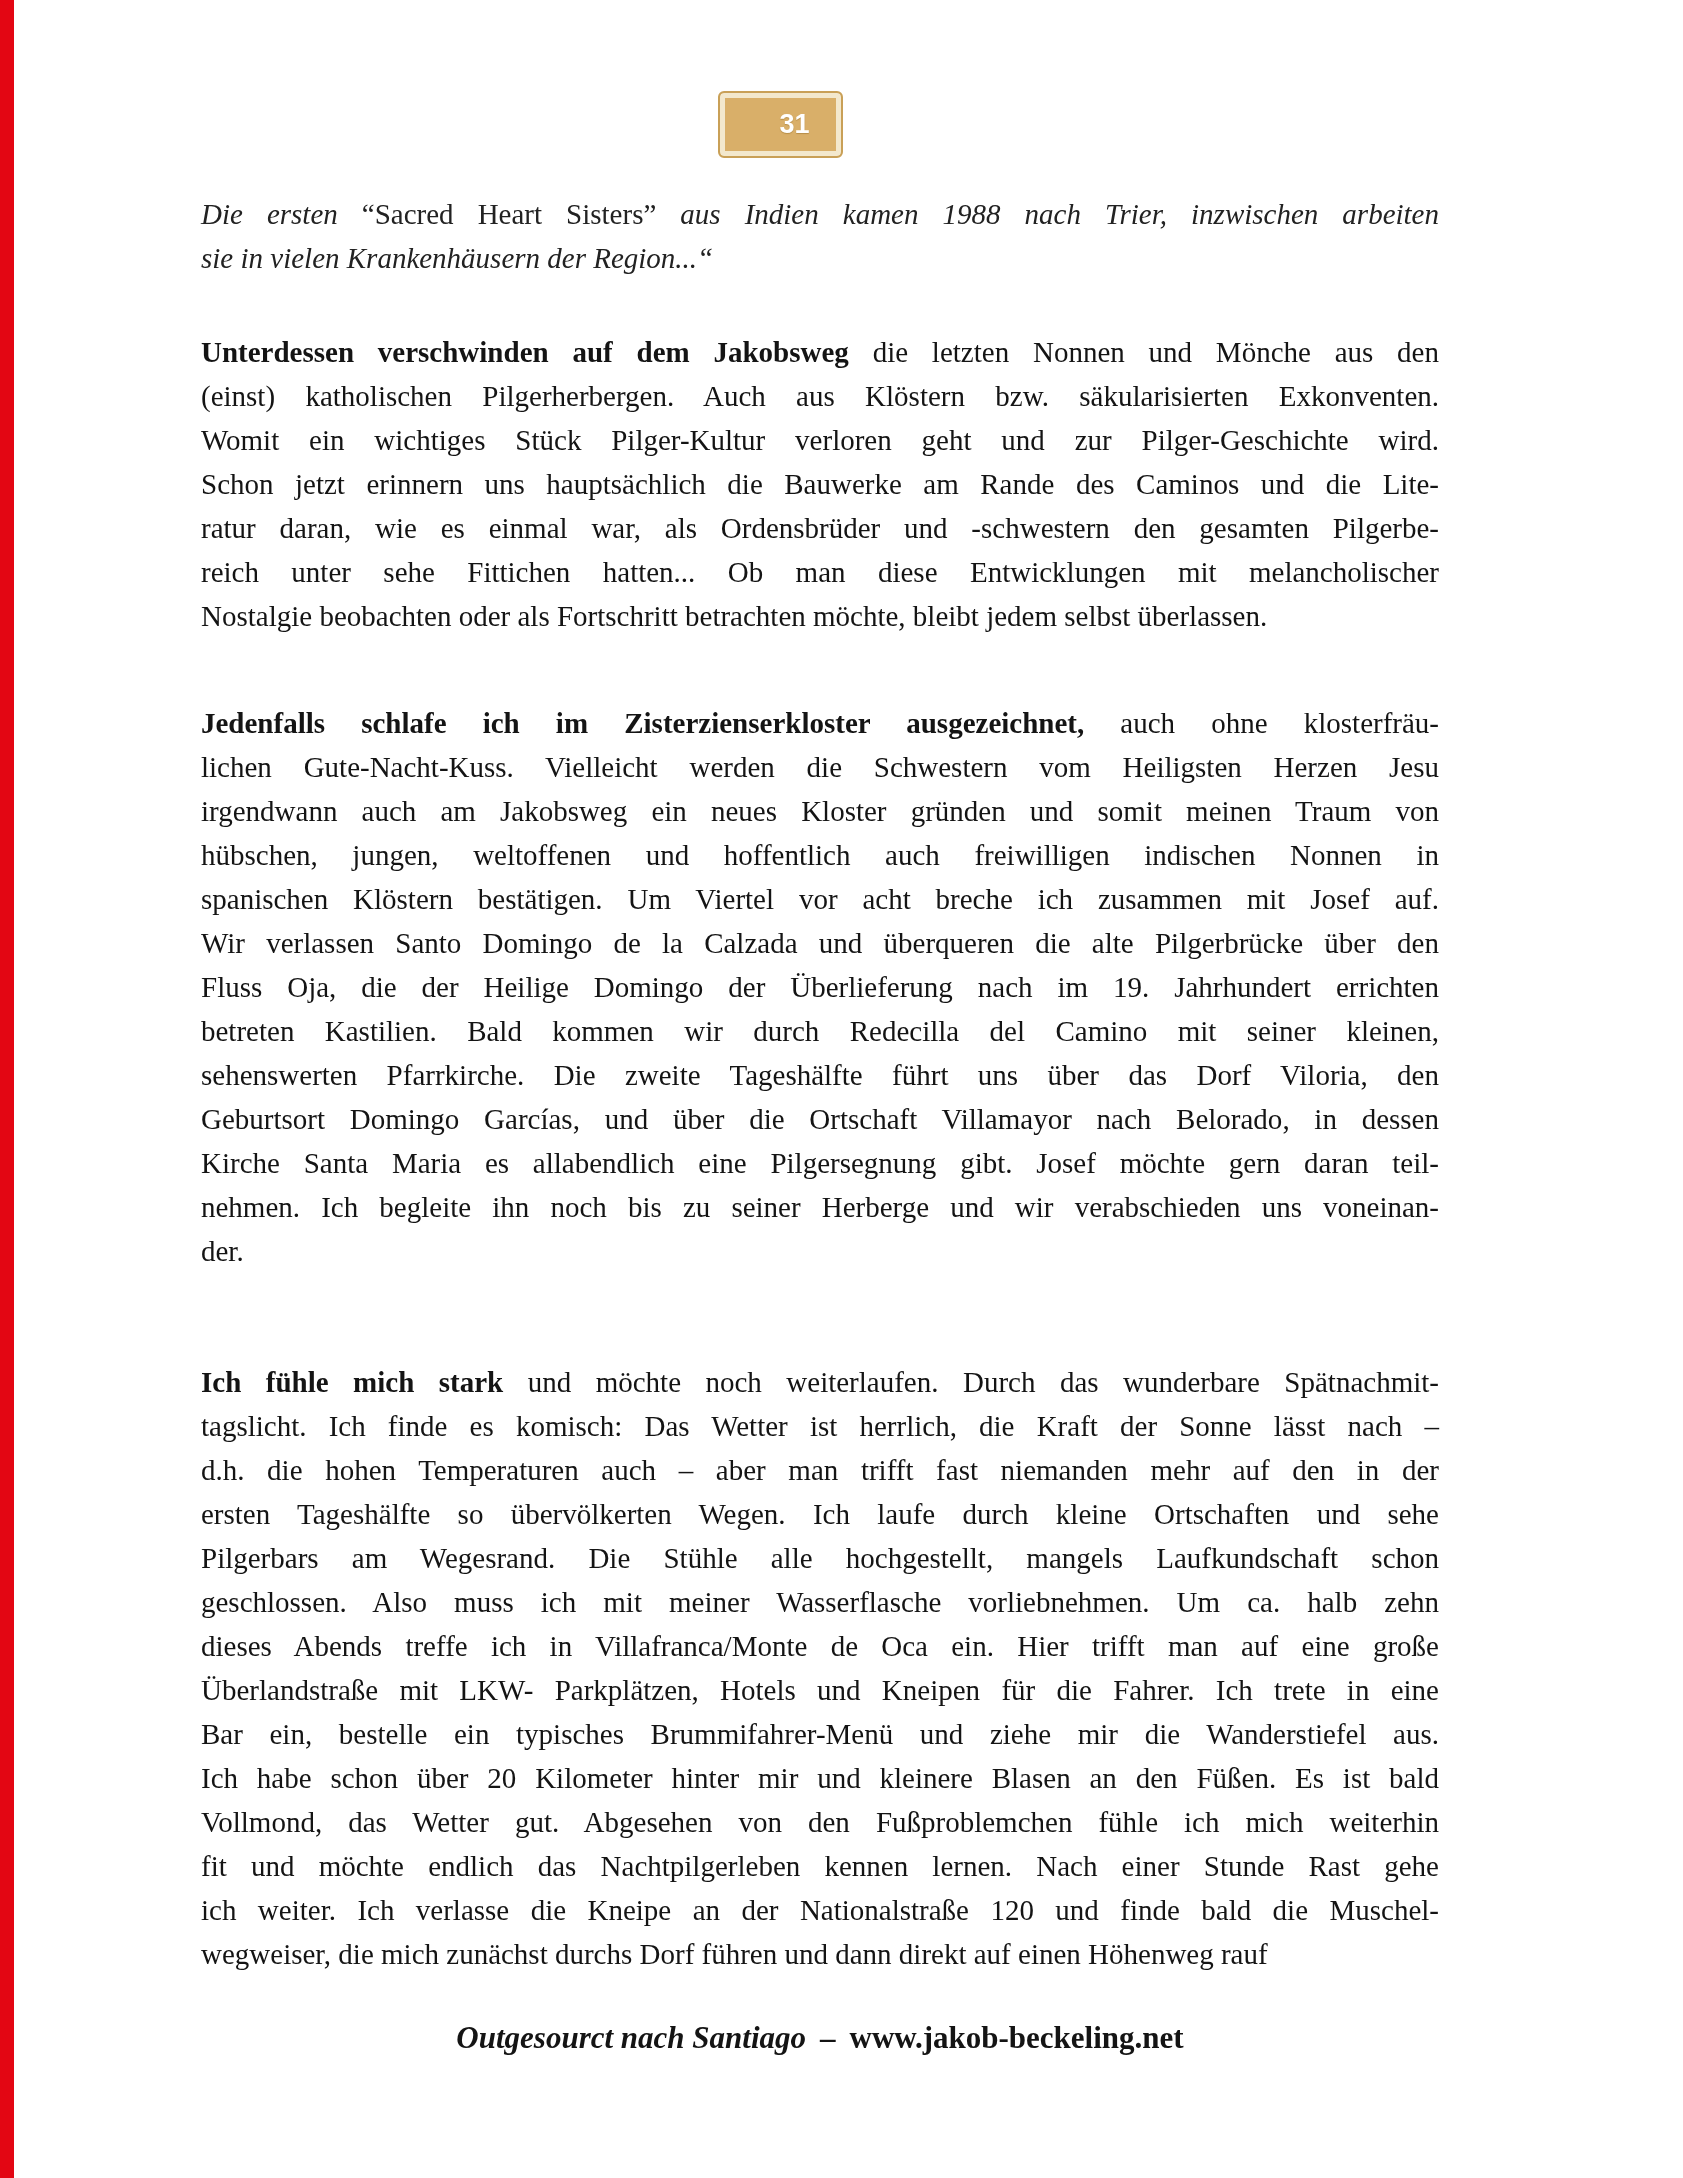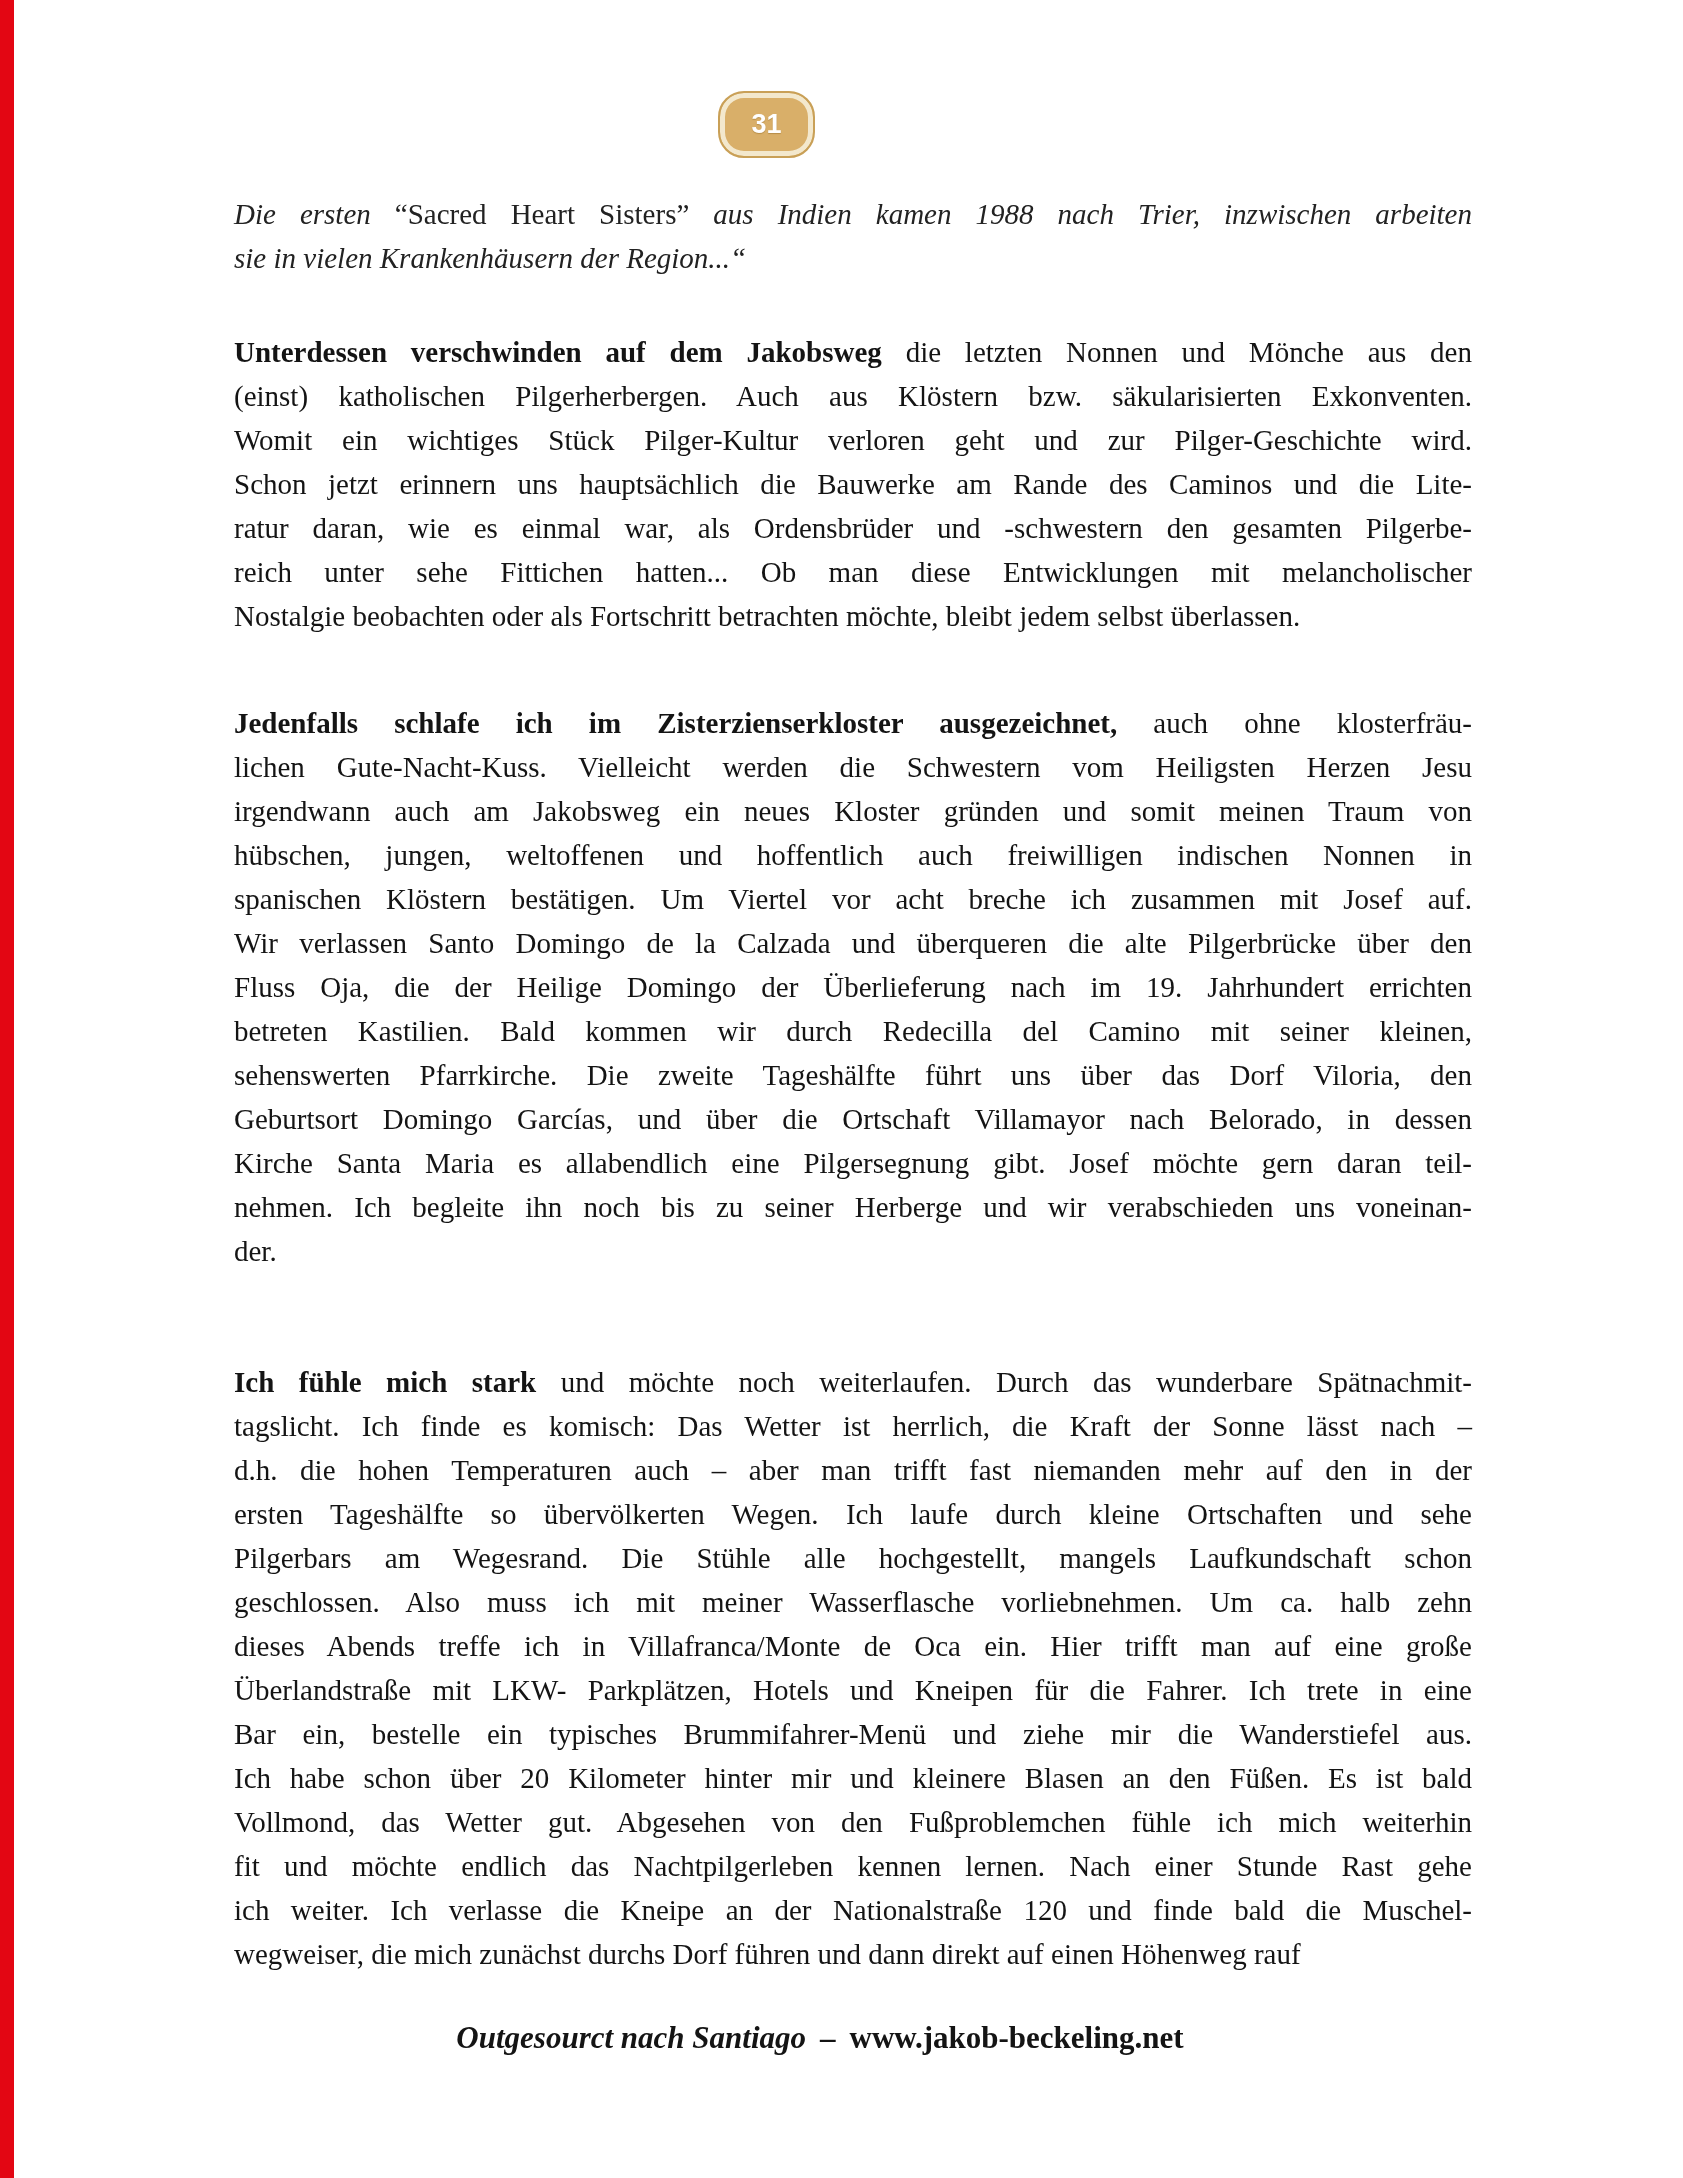--- a/index.html
+++ b/index.html
@@ -14,32 +14,32 @@
   .red-stripe{
     position:absolute;left:0;top:0;
     width:14px;height:2178px;
     background:var(--accent_red,#e30613);
   }
   .badge{
     position:absolute;left:718px;top:91px;
     width:93px;height:63px;
     background:var(--badge_fill,#d9af69);
     border:2px solid var(--badge_border,#c9a057);
-    border-radius:26px;
+    border-radius:6px;
     box-shadow:inset 0 0 0 5px var(--badge_inner,#f3e8cd);
-    display:flex;align-items:center;justify-content:center;
+    display:flex;align-items:center;justify-content:center;padding-left:28px;
   }
   .badge span{
     font-family:"Liberation Sans",sans-serif;
     font-weight:bold;font-size:27px;color:#ffffff;
     text-shadow:0 1px 1px rgba(160,120,50,.6);
   }
   .block{
     position:absolute;left:201px;width:1238px;
-    font-size:29px;line-height:44px;margin-left:33px;
+    font-size:29px;line-height:44px;
   }
   .tline{text-align:justify;text-align-last:justify;}
   .tline-last{text-align-last:left;}
   .quote{font-style:italic;color:#222222;}
   .st-b{font-weight:bold;}
   .st-i{}
   .st-r{font-style:normal;}
   .footer{
     position:absolute;left:201px;width:1238px;top:2020px;
     text-align:center;font-size:31px;font-weight:bold;

